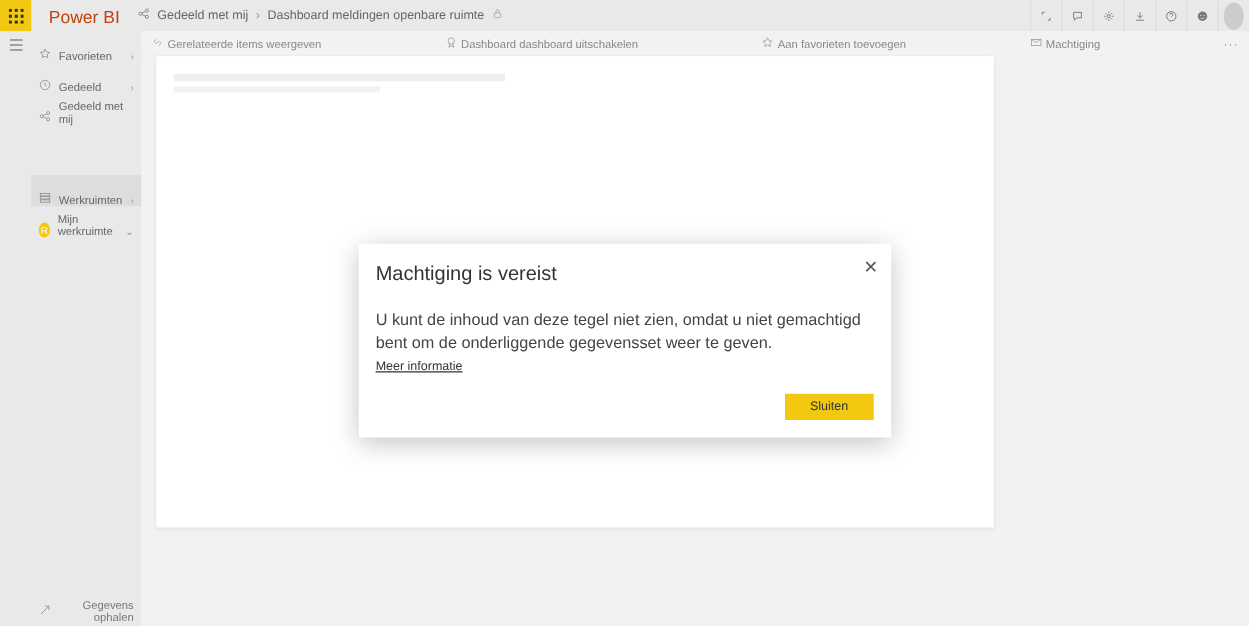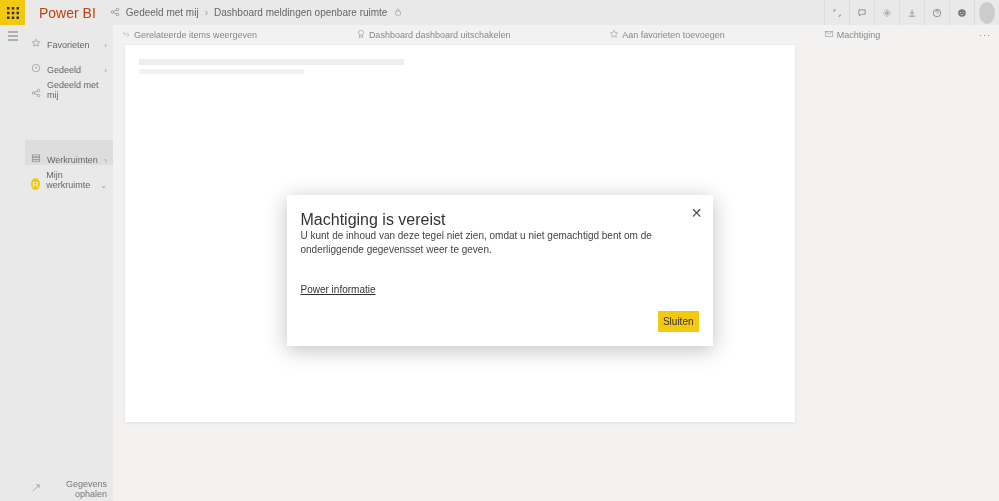--- a/index.html
+++ b/index.html
@@ -32,25 +32,25 @@
   .action-item { display: flex; align-items: center; gap: 3px; cursor: pointer; }
   .canvas { flex: 1; padding: 0 90px 0 12px; }
   .tile { width: 670px; height: 377px; background: #fff; box-shadow: 0 1px 3px rgba(0,0,0,0.08); padding: 14px; }
   .skel1 { width: 265px; height: 6px; background: #eee; margin-bottom: 4px; }
   .skel2 { width: 165px; height: 5px; background: #f2f2f2; }
 
   
   .overlay { position: absolute; inset: 0; background: rgba(255,255,255,0.0); display: flex; align-items: flex-start; justify-content: center; pointer-events: none; }
   .modal { margin-top: 195px; width: 426px; background: #fff; box-shadow: 0 4px 20px rgba(0,0,0,0.25); pointer-events: auto; padding: 16px 14px 14px 14px; position: relative; }
   .modal-close { position: absolute; top: 10px; right: 10px; font-size: 14px; color: #555; cursor: pointer; background: none; border: none; }
-  .modal-title { font-size: 16px; color: #333; font-weight: 400; }
-  .modal-body { font-size: 10px; color: #444; line-height: 1.4; margin-bottom: 22px; }
+  .modal-title { font-size: 16px; color: #333; font-weight: 400; margin-bottom: 18px; }
+  .modal-body { font-size: 13px; color: #444; line-height: 1.4; margin-bottom: 0; }
   .modal-link { font-size: 10px; color: #333; text-decoration: underline; cursor: pointer; display: inline-block; }
   .modal-actions { display: flex; justify-content: flex-end; margin-top: 14px; }
-  .modal-btn { background: #f2c811; border: none; padding: 5px 5px; font-size: 10px; cursor: pointer; color: #333; }
+  .modal-btn { background: #f2c811; border: none; padding: 5px 20px; font-size: 10px; cursor: pointer; color: #333; }
 
   .icon { width: 10px; height: 10px; display: inline-block; }
 </style>
 </head>
 <body>
 
 <div class="header">
   <div class="waffle">
     <svg viewBox="0 0 12 12">
         <g fill="#333">
@@ -227,18 +227,18 @@
   </div>
 </div>
 
 <div class="overlay">
   <div class="modal">
     <button class="modal-close">
       <span>✕</span>
     </button>
     <div class="modal-title">Machtiging is vereist</div>
     <div class="modal-body">U kunt de inhoud van deze tegel niet zien, omdat u niet gemachtigd bent om de onderliggende gegevensset weer te geven.</div>
-    <a class="modal-link">Power informatie</a>
+    <a class="modal-link">Meer informatie</a>
     <div class="modal-actions">
       <button class="modal-btn">Sluiten</button>
     </div>
   </div>
 </div>
 
 </body></html>

